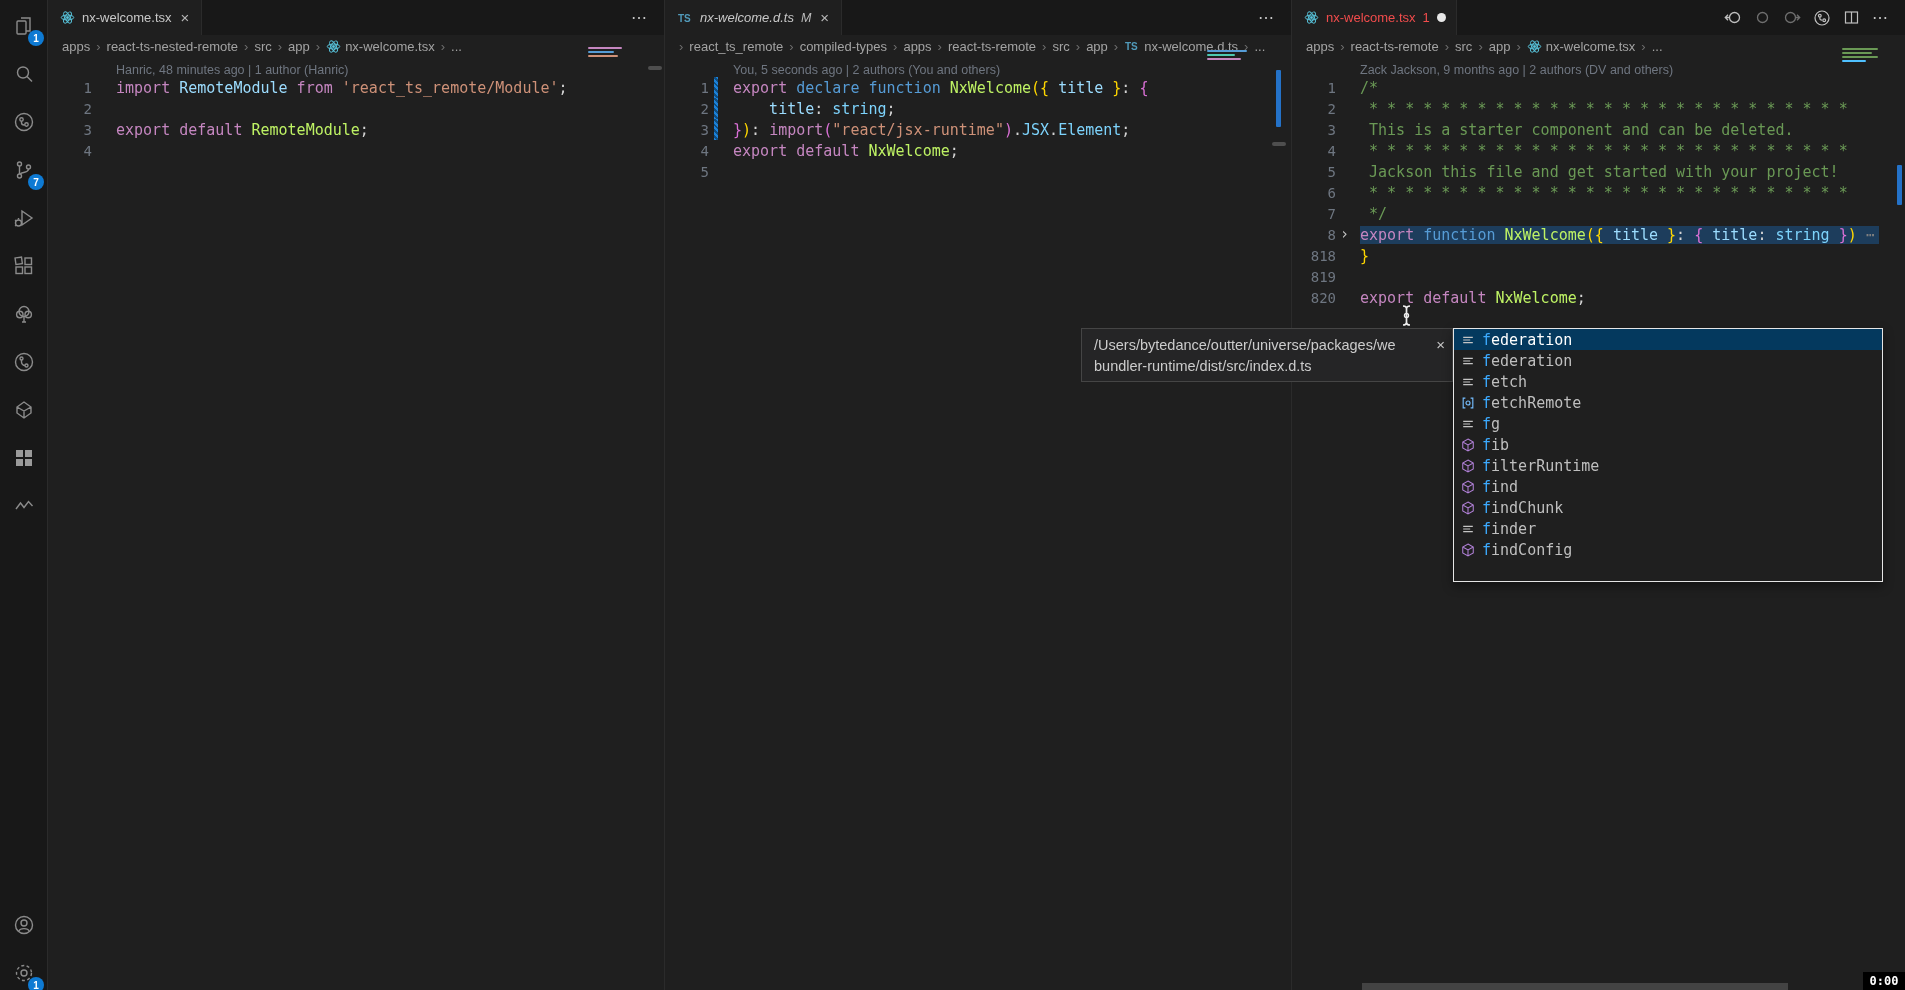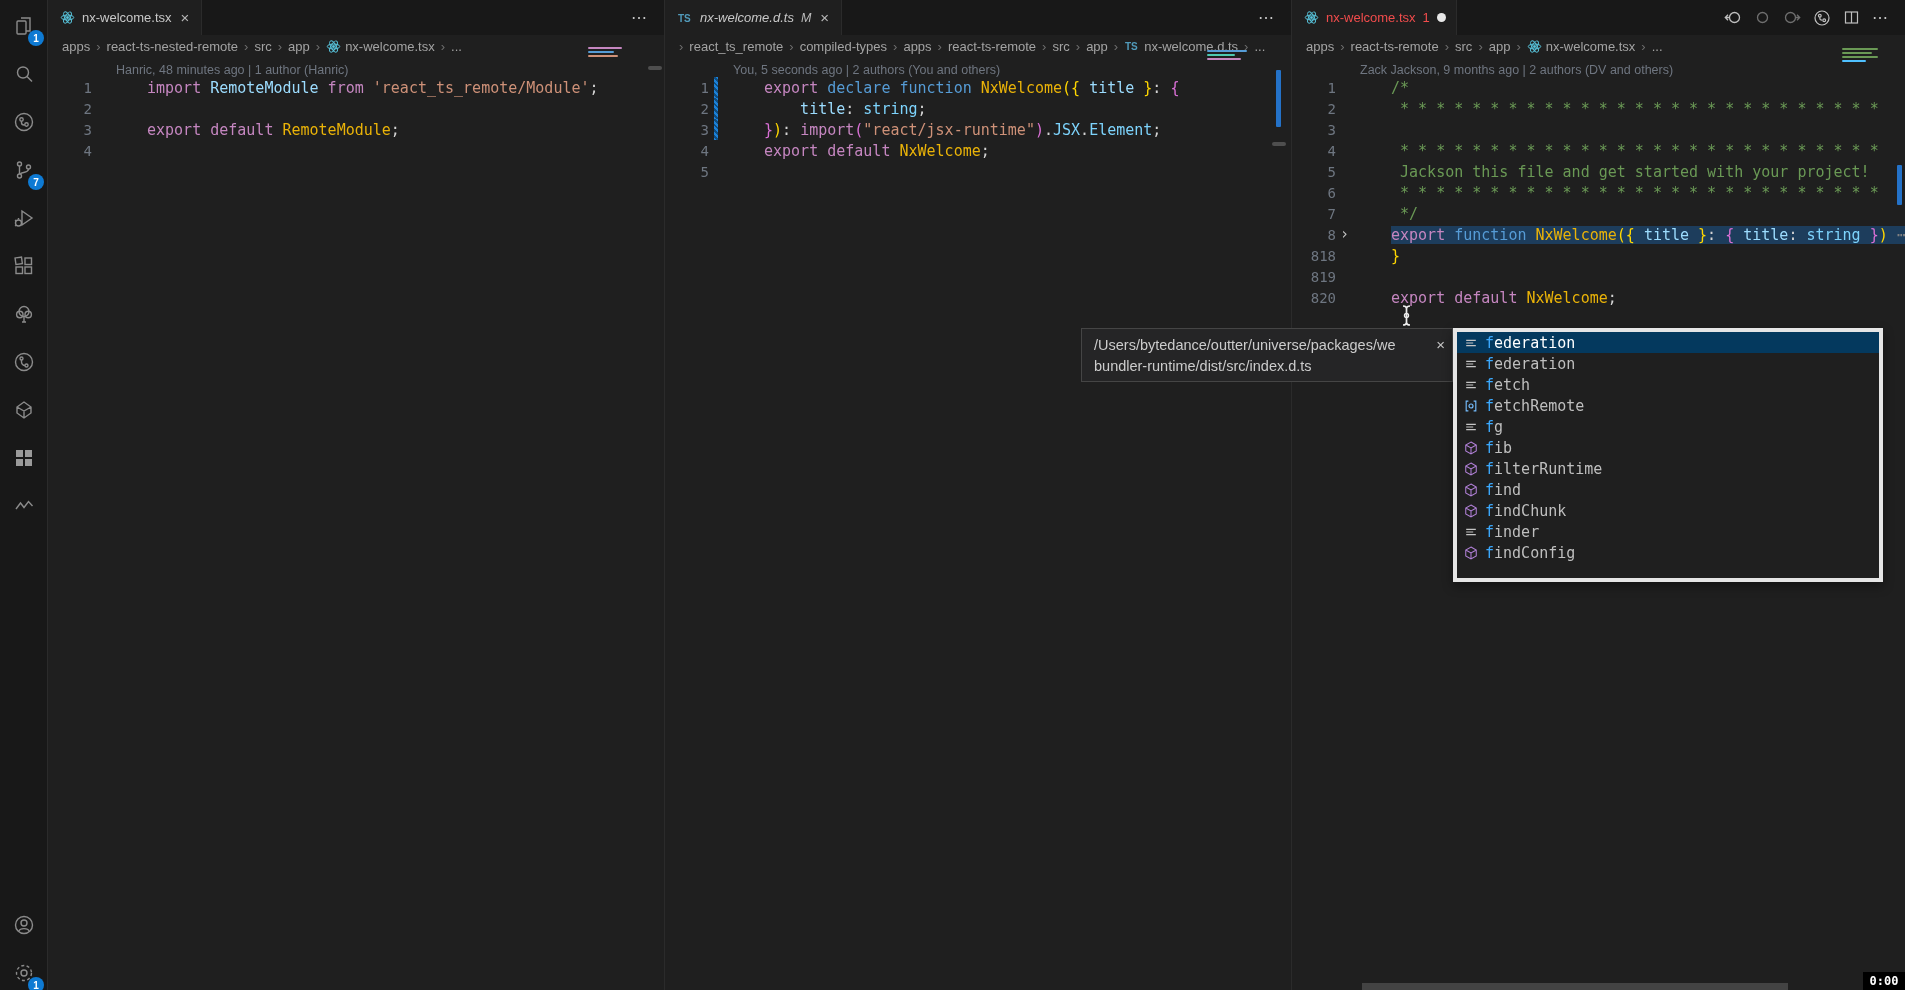--- a/index.html
+++ b/index.html
@@ -45,43 +45,43 @@
   .code-area { position:relative; font-family:"DejaVu Sans Mono", monospace;
                font-size:15px; }
   .code-line { height:21px; display:flex; align-items:center; white-space:pre; }
   .gutter { width:44px; text-align:right; color:#6E7681; font-size:14px; flex:none; }
   .gutter.active { color:#C6C6C6; }
   .gutter-deco { width:24px; flex:none; position:relative; height:21px; }
   .mod-mark { position:absolute; left:5px; top:0; width:4px; height:21px;
               background:repeating-linear-gradient(45deg,#1B81D8 0 2px,#0f4d80 2px 4px); }
   .fold-chevron { position:absolute; left:4px; top:0; color:#C5C5C5; font-size:15px;
                   line-height:21px; cursor:pointer; }
-  .code-text { white-space:pre;margin-left:31px; }
+  .code-text { white-space:pre; }
   .hl8 { background:#1D3D5C; padding-right:4px; }
-  .tk-kw{color:#C586C0}.tk-kw2{color:#569CD6}.tk-fn{color:#eab308}.tk-var{color:#9CDCFE}
+  .tk-kw{color:#C586C0}.tk-kw2{color:#569CD6}.tk-fn{color:#bef264}.tk-var{color:#9CDCFE}
   .tk-type{color:#7dd3fc}.tk-str{color:#CE9178}.tk-cmt{color:#6A9955}.tk-pun{color:#D4D4D4}
   .tk-b1{color:#FFD700}.tk-b2{color:#DA70D6}.tk-dim{color:#808080}
   .caret { display:inline-block; width:2px; height:17px; background:#AEAFAD;
            vertical-align:middle; margin-left:1px; }
 
   
   .deco { position:absolute; z-index:3; }
   .minimap-line { position:absolute; height:2px; border-radius:1px; }
   .overview-blue { position:absolute; width:5px; background:#2472C8; border-radius:1px; }
   .slider-dash { position:absolute; width:14px; height:4px; background:#4E4E4E; border-radius:2px; }
   .hscroll { position:absolute; height:7px; background:#434343; }
 
   
   #tooltip { position:absolute; left:1081px; top:328px; width:372px; height:54px;
              background:#252526; border:1px solid #454545; z-index:20;
              padding:6px 26px 6px 12px; color:#CCCCCC; font-size:14.5px; line-height:21px; }
   #tooltip .tt-close { position:absolute; right:7px; top:5px; color:#C5C5C5;
                        font-size:15px; cursor:pointer; }
   #suggest { position:absolute; left:1453px; top:328px; width:430px; height:254px;
-             background:#1F1F1F; border:4px solid #e5e5e5; z-index:21;
+             background:#1F1F1F; border:1px solid #e5e5e5; z-index:21;
              box-shadow:0 4px 10px rgba(0,0,0,.4); }
   .sg-row { height:21px; display:flex; align-items:center; gap:5px; padding:0 4px;
             font-family:"DejaVu Sans Mono", monospace; font-size:15px; color:#BFBFBF;
             cursor:pointer; }
   .sg-row.selected { background:#04395E; color:#FFFFFF; }
   .sg-icon { width:19px; height:16px; flex:none; display:flex; align-items:center;
              justify-content:center; }
   .sg-match { color:#3CAAFF; }
 
   
@@ -417,21 +417,21 @@
         </span>
         <span class="bc-sep">›</span>
         <span class="bc-item">
           <span>...</span>
         </span>
       </div>
       <div class="blame-row">Zack Jackson, 9 months ago | 2 authors (DV and others)</div>
       <div class="code-area">
         <div class="code-line"><div class="gutter">1</div><div class="gutter-deco"></div><span class="code-text"><span class="tk-cmt">/*</span></span></div>
         <div class="code-line"><div class="gutter">2</div><div class="gutter-deco"></div><span class="code-text"><span class="tk-cmt"> * * * * * * * * * * * * * * * * * * * * * * * * * * *</span></span></div>
-        <div class="code-line"><div class="gutter">3</div><div class="gutter-deco"></div></div>
+        <div class="code-line"><div class="gutter">3</div><div class="gutter-deco"></div><span class="code-text"><span class="tk-cmt"> This is a starter component and can be deleted.</span></span></div>
         <div class="code-line"><div class="gutter">4</div><div class="gutter-deco"></div><span class="code-text"><span class="tk-cmt"> * * * * * * * * * * * * * * * * * * * * * * * * * * *</span></span></div>
         <div class="code-line"><div class="gutter">5</div><div class="gutter-deco"></div><span class="code-text"><span class="tk-cmt"> Jackson this file and get started with your project!</span></span></div>
         <div class="code-line"><div class="gutter">6</div><div class="gutter-deco"></div><span class="code-text"><span class="tk-cmt"> * * * * * * * * * * * * * * * * * * * * * * * * * * *</span></span></div>
         <div class="code-line"><div class="gutter">7</div><div class="gutter-deco"></div><span class="code-text"><span class="tk-cmt"> */</span></span></div>
         <div class="code-line"><div class="gutter">8</div><div class="gutter-deco"><div class="fold-chevron">›</div></div><span class="code-text hl8"><span class="tk-kw">export </span><span class="tk-kw2">function </span><span class="tk-fn">NxWelcome</span><span class="tk-b1">({ </span><span class="tk-var">title</span><span class="tk-b1"> }</span><span class="tk-pun">: </span><span class="tk-b2">{ </span><span class="tk-var">title</span><span class="tk-pun">: </span><span class="tk-type">string</span><span class="tk-b2"> }</span><span class="tk-b1">)</span><span class="tk-dim"> ⋯</span></span></div>
         <div class="code-line"><div class="gutter">818</div><div class="gutter-deco"></div><span class="code-text"><span class="tk-b1">}</span></span></div>
         <div class="code-line"><div class="gutter">819</div><div class="gutter-deco"></div><span class="code-text"></span></div>
         <div class="code-line"><div class="gutter">820</div><div class="gutter-deco"></div><span class="code-text"><span class="tk-kw">export default </span><span class="tk-fn">NxWelcome</span><span class="tk-pun">;</span></span></div>
       </div>
     </div>

